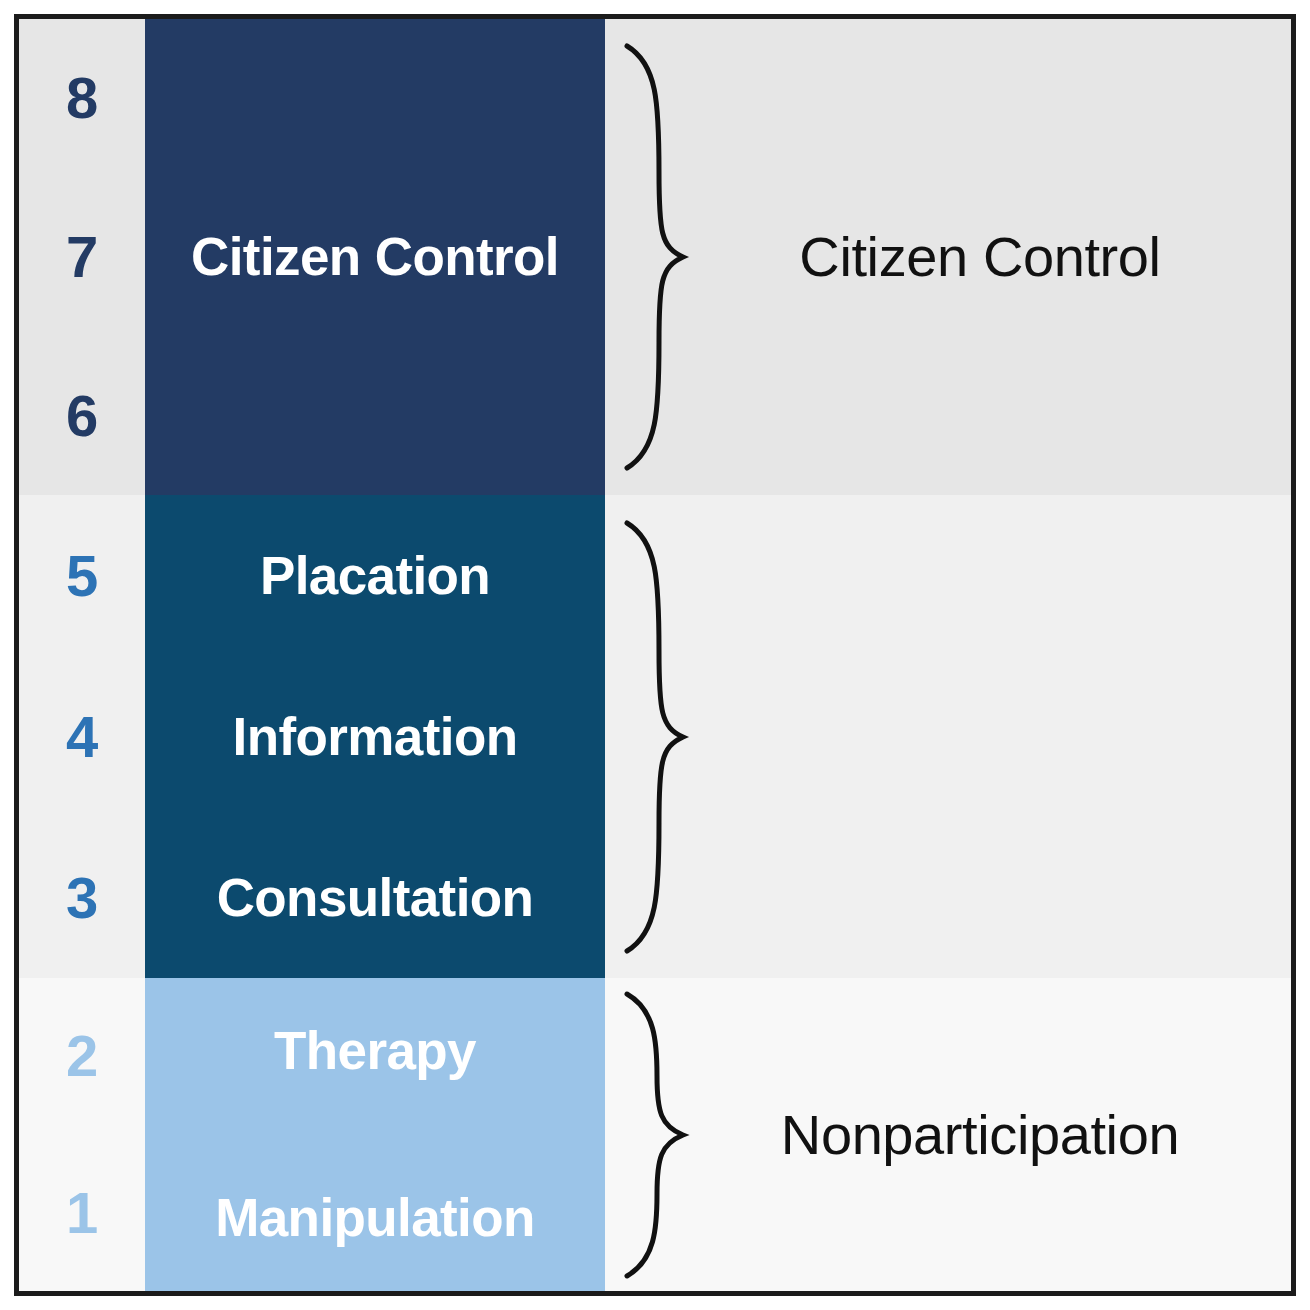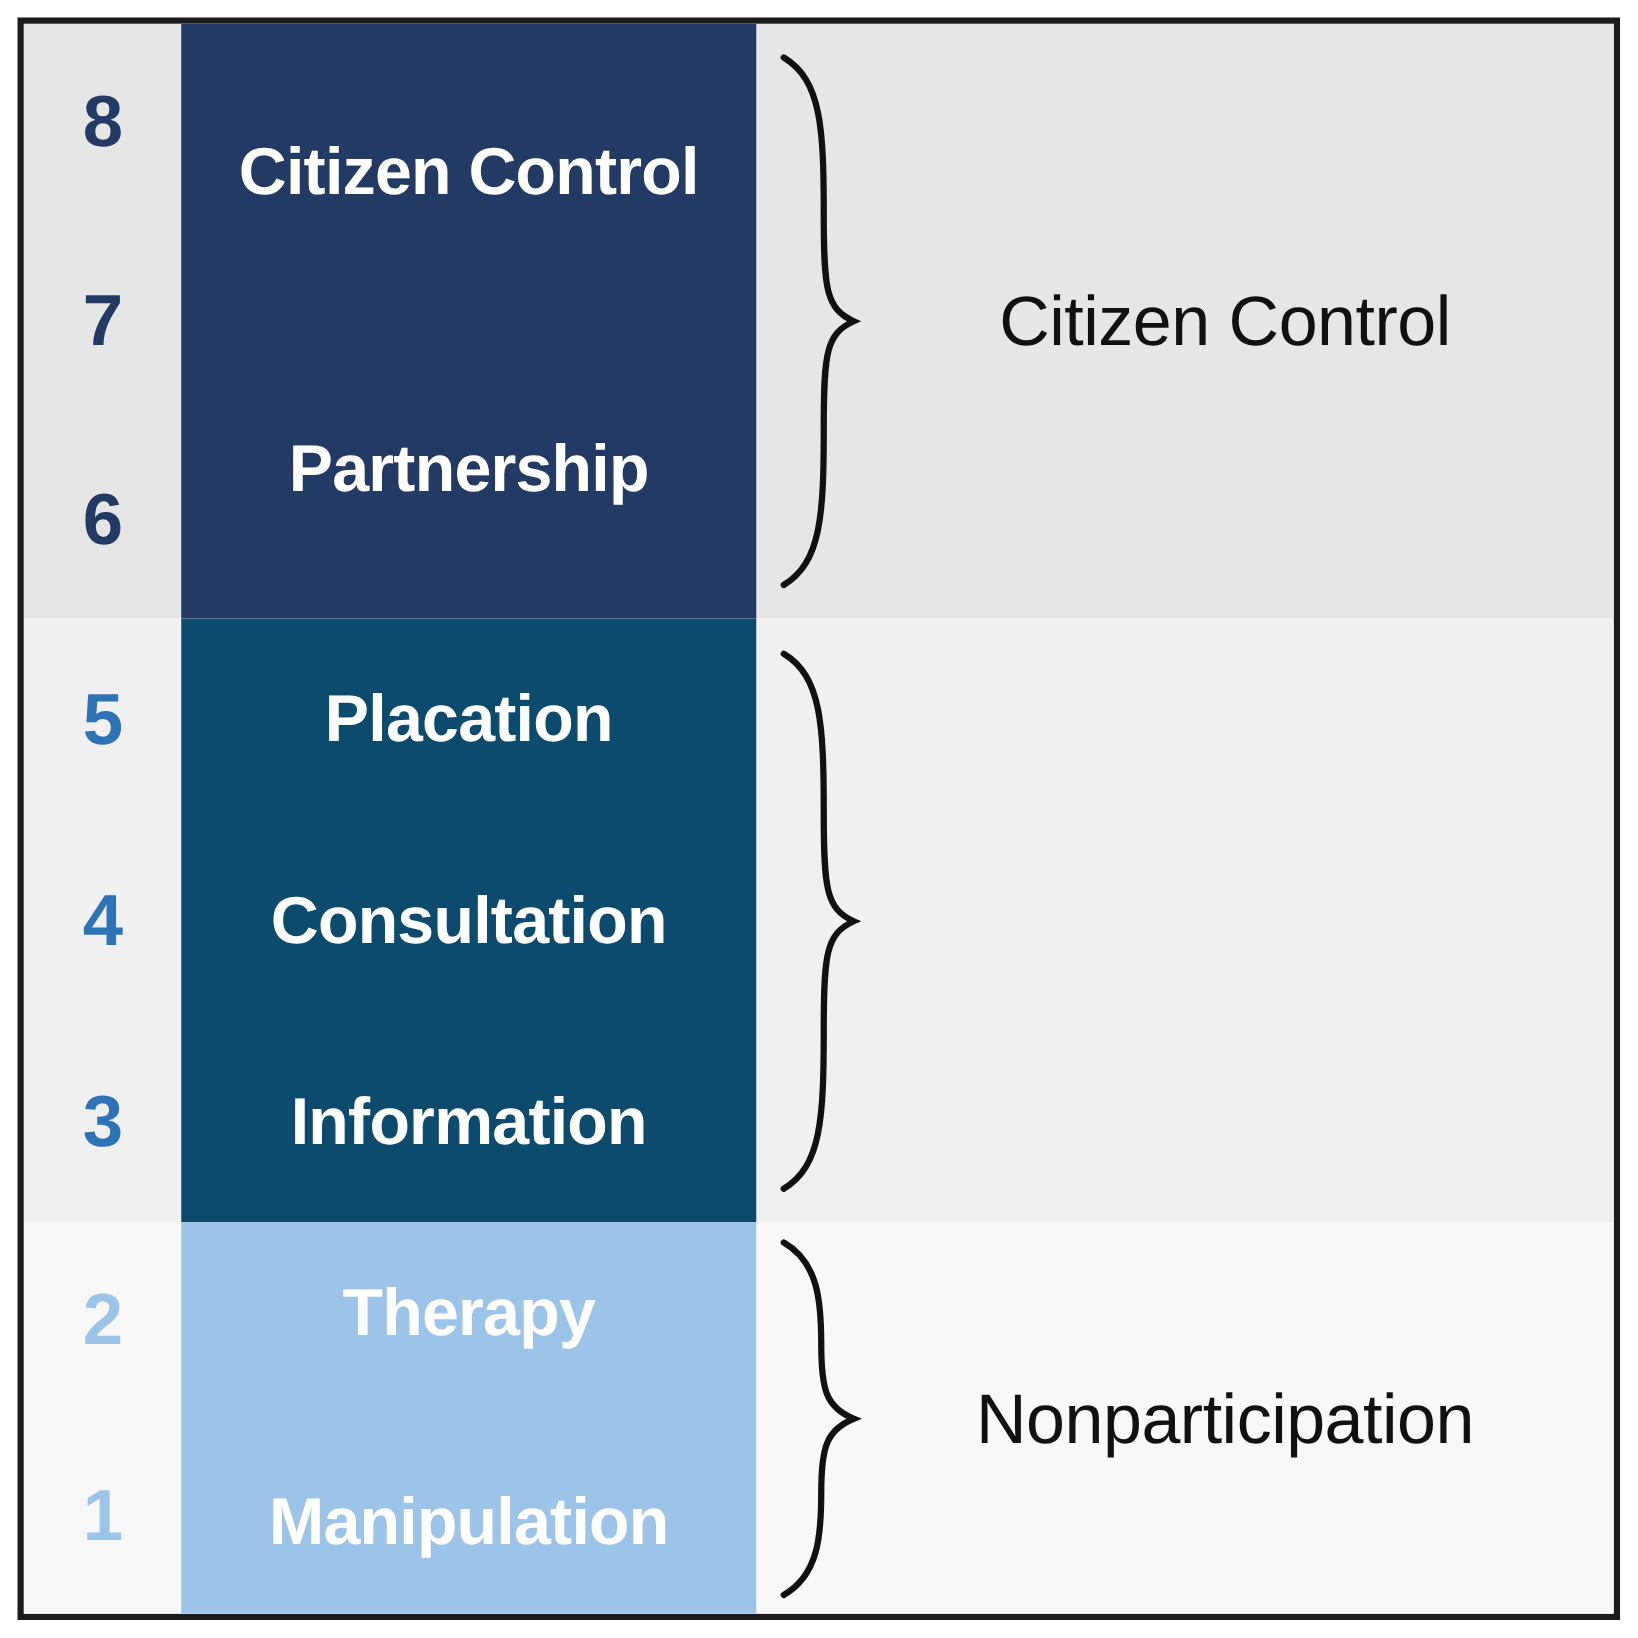--- a/index.html
+++ b/index.html
@@ -128,21 +128,20 @@
     <div class="group g-top">
 
       <div class="numbers">
         <div class="num-cell" style="color:#233b64;">8</div>
         <div class="num-cell" style="color:#233b64;">7</div>
         <div class="num-cell" style="color:#233b64;">6</div>
       </div>
 
       <div class="rungs" style="background:#233b64;">
         <div class="rung">Citizen Control</div>
-        <div class="rung">Partnership</div>
       </div>
 
       <div class="right">
         <div class="brace">
           <svg width="72" height="430" viewBox="0 0 72 430" aria-hidden="true">
             <path d="M10 4 C 40 22, 42 60, 42 130 C 42 190, 44 205, 66 215 C 44 225, 42 240, 42 300 C 42 370, 40 408, 10 426" fill="none" stroke="#111111" stroke-width="5" stroke-linecap="round"></path>
           </svg>
         </div>
         <div class="group-label">Citizen Control</div>
       </div>
@@ -151,22 +150,22 @@
     <div class="group g-mid">
 
       <div class="numbers">
         <div class="num-cell" style="color:#2d73b5;">5</div>
         <div class="num-cell" style="color:#2d73b5;">4</div>
         <div class="num-cell" style="color:#2d73b5;">3</div>
       </div>
 
       <div class="rungs" style="background:#0c4a6e;">
         <div class="rung">Placation</div>
+        <div class="rung">Information</div>
         <div class="rung">Consultation</div>
-        <div class="rung">Information</div>
       </div>
 
       <div class="right">
         <div class="brace">
           <svg width="72" height="436" viewBox="0 0 72 436" aria-hidden="true">
             <path d="M10 4 C 40 22, 42 60, 42 132 C 42 192, 44 208, 66 218 C 44 228, 42 244, 42 304 C 42 376, 40 414, 10 432" fill="none" stroke="#111111" stroke-width="5" stroke-linecap="round"></path>
           </svg>
         </div>
       </div>
     </div>

